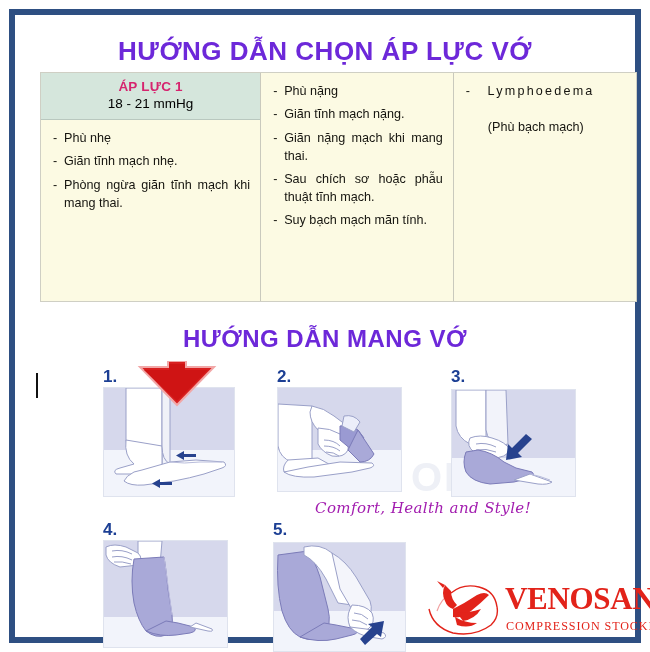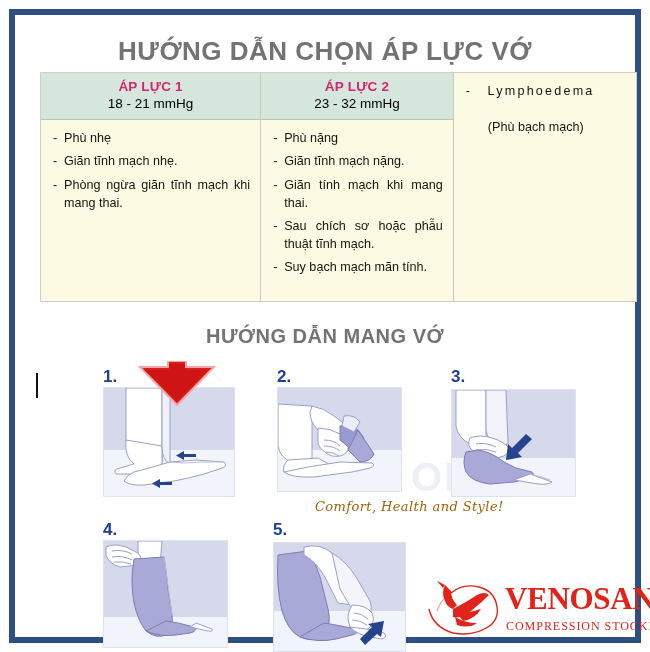--- a/index.html
+++ b/index.html
@@ -19,27 +19,27 @@
     position:absolute;left:9px;top:9px;width:632px;height:634px;
     border:6px solid #2e4f82;
     box-sizing:border-box;
     background:#ffffff;
   }
 
   
   .title{
     position:absolute;left:0;right:0;
     text-align:center;
-    color:#737373;
+    color:#6d28d9;
     font-weight:bold;
     letter-spacing:.5px;
     white-space:nowrap;
   }
   #title1{top:21px;font-size:26px;}
-  #title2{top:310px;font-size:20px;}
+  #title2{top:310px;font-size:24px;}
 
   
   #ptable{
     position:absolute;left:25px;top:57px;width:597px;height:230px;
     border:1px solid #cfcfc4;
     box-sizing:border-box;
     display:flex;
     background:#fcfae3;
   }
   .pcol{
@@ -114,22 +114,22 @@
   #step5{left:258px;top:505px;width:150px;height:132px;}
   #step5 .illus{left:0;top:22px;width:133px;height:110px;}
 
   #redarrow{position:absolute;left:121px;top:346px;width:82px;height:46px;}
 
   
   #tagline{
     position:absolute;left:300px;top:484px;
     font-family:"DejaVu Serif","Liberation Serif",serif;
     font-style:italic;
-    font-size:13px;
-    color:#a16207;
+    font-size:15px;
+    color:#a21caf;
     letter-spacing:.4px;
     white-space:nowrap;
   }
   
   #watermark{
     position:absolute;left:396px;top:440px;
     font-size:40px;font-weight:bold;color:#eef0f6;
     letter-spacing:2px;white-space:nowrap;
   }
 
@@ -172,36 +172,32 @@
             <span class="txt">Giãn tĩnh mạch nhẹ.</span>
           </div>
           <div class="pitem">
             <span class="dash">-</span>
             <span class="txt">Phòng ngừa giãn tĩnh mạch khi mang thai.</span>
           </div>
         </div>
       </div>
 
       <div class="pcol c2">
-        <div class="phead">
-          <div class="lvl">ÁP LỰC 2</div>
-          <div class="rng">23 - 32 mmHg</div>
-        </div>
         <div class="pbody">
           <div class="pitem">
             <span class="dash">-</span>
             <span class="txt">Phù nặng</span>
           </div>
           <div class="pitem">
             <span class="dash">-</span>
             <span class="txt">Giãn tĩnh mạch nặng.</span>
           </div>
           <div class="pitem">
             <span class="dash">-</span>
-            <span class="txt">Giãn tính mạch khi mang thai.</span>
+            <span class="txt">Giãn nặng mạch khi mang thai.</span>
           </div>
           <div class="pitem">
             <span class="dash">-</span>
             <span class="txt">Sau chích sơ hoặc phẫu thuật tĩnh mạch.</span>
           </div>
           <div class="pitem">
             <span class="dash">-</span>
             <span class="txt">Suy bạch mạch mãn tính.</span>
           </div>
         </div>

